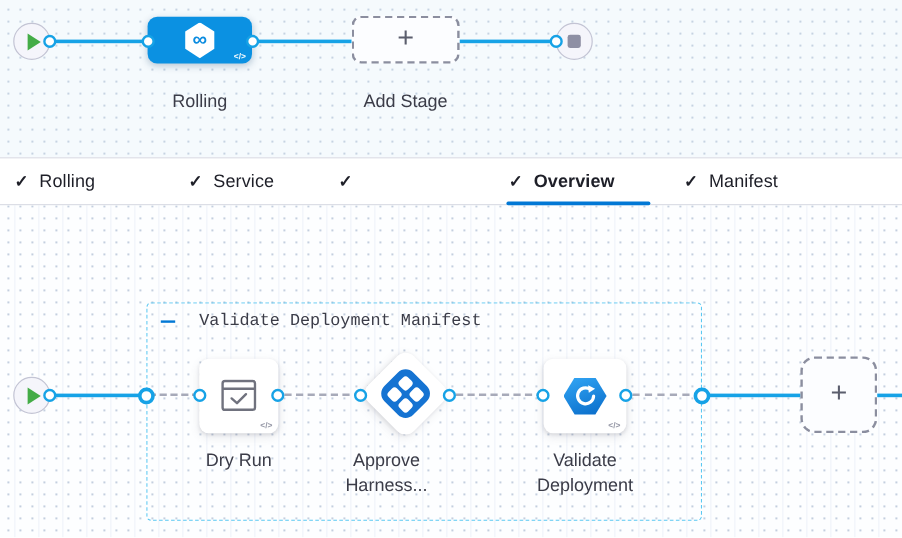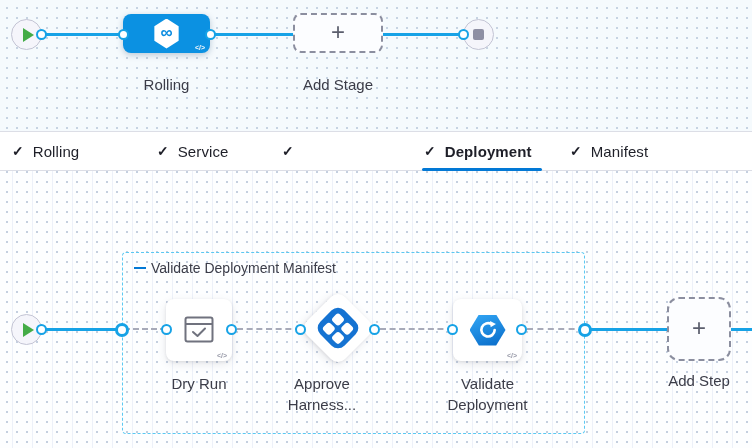--- a/index.html
+++ b/index.html
@@ -50,21 +50,21 @@
 
   .dashed-box { position:absolute; border:2px dashed #8b8e9f; border-radius:8px; background:#fcfdff;
     display:flex; align-items:center; justify-content:center; z-index:2; cursor:pointer; }
   .plus { color:#5b5e6d; font-size:24px; font-weight:300; line-height:1; margin-top:-2px; }
 
   .lbl { position:absolute; color:#3b3c48; font-size:15px; text-align:center; line-height:21px; z-index:2; }
 
   
   .group-box { position:absolute; left:122px; top:252px; width:463px; height:182px;
     border:1px dashed #5ac8f2; border-radius:4px; z-index:1; }
-  .group-label { position:absolute; left:134px; top:260px; display:flex; align-items:center; gap:5px; z-index:2; }
+  .group-label { position:absolute; left:134px; top:260px; display:flex; align-items:center; gap:20px; z-index:2;font-family:Liberation Mono, monospace; }
   .group-dash { width:12px; height:2px; background:#0278d5; }
   .group-text { font-size:14px; color:#3b3c48; }
 
   
   .step-card { position:absolute; width:66px; height:62px; background:#fff; border-radius:8px;
     box-shadow:0 1px 3px rgba(40,41,61,0.10), 0 3px 8px rgba(96,97,112,0.14);
     display:flex; align-items:center; justify-content:center; z-index:2; cursor:pointer; }
   .diamond-card { position:absolute; left:311px; top:301px; width:54px; height:54px; background:#fff;
     border-radius:10px; transform:rotate(45deg); z-index:2; cursor:pointer;
     box-shadow:0 1px 3px rgba(40,41,61,0.10), 0 3px 8px rgba(96,97,112,0.14); }
@@ -118,21 +118,21 @@
     </div>
     <div class="tab" style="left:157px;">
       <span class="chk">✓</span>
       <span class="tl">Service</span>
     </div>
     <div class="tab" style="left:282px;">
       <span class="chk">✓</span>
     </div>
     <div class="tab active" style="left:424px;">
       <span class="chk">✓</span>
-      <span class="tl">Deployment</span>
+      <span class="tl">Overview</span>
     </div>
     <div class="tab" style="left:570px;">
       <span class="chk">✓</span>
       <span class="tl">Manifest</span>
     </div>
   </div>
   <div class="tab-underline"></div>
 
   <div class="group-box"></div>
   <div class="group-label">
@@ -188,15 +188,14 @@
 
   <div class="hline" style="left:585px; top:328px; width:82px;"></div>
   <div class="dashed-box" style="left:667px; top:297px; width:64px; height:64px; border-radius:12px;">
     <div class="plus">+</div>
   </div>
   <div class="hline" style="left:731px; top:328px; width:21px;"></div>
 
   <div class="lbl" style="left:166px; top:373px; width:66px;">Dry Run</div>
   <div class="lbl" style="left:280px; top:373px; width:84px;">Approve Harness...</div>
   <div class="lbl" style="left:445px; top:373px; width:85px;">Validate Deployment</div>
-  <div class="lbl" style="left:663px; top:370px; width:72px;">Add Step</div>
 
 </div>
 
 </body></html>

